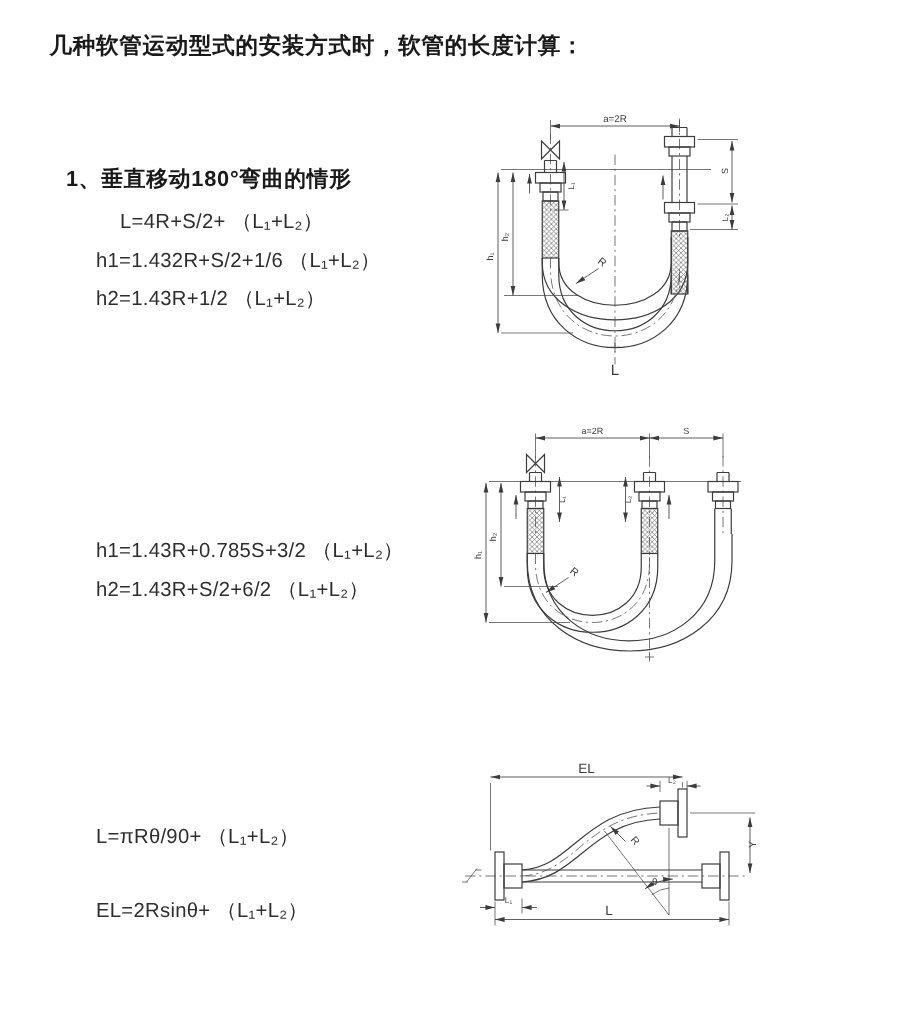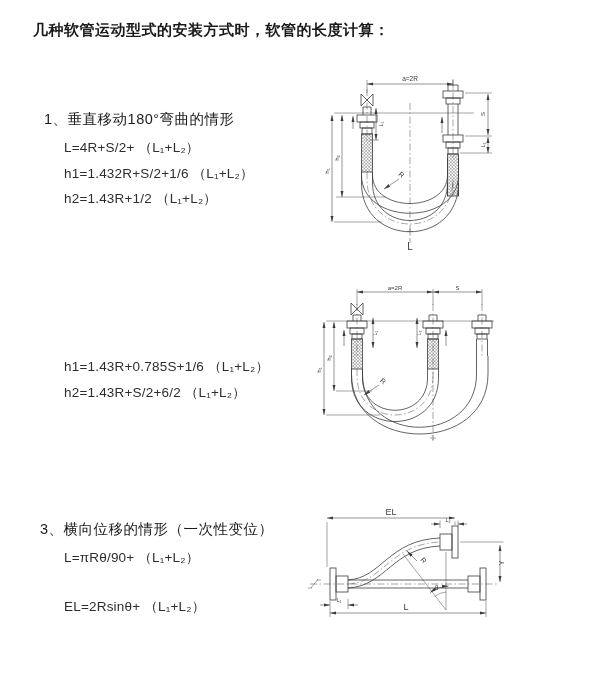--- a/index.html
+++ b/index.html
@@ -1,45 +1,44 @@
 <!DOCTYPE html>
 <html><head>
 <meta charset="utf-8">
 <style>
   html,body{margin:0;padding:0;background:#ffffff;}
   .page{position:relative;width:600px;height:675px;background:#ffffff;
         font-family:"Liberation Sans","DejaVu Sans",sans-serif;color:#222;overflow:hidden;}
   .title{position:absolute;left:33px;top:21px;font-size:15px;font-weight:700;
          letter-spacing:.5px;color:#1a1a1a;white-space:nowrap;}
-  .heading{position:absolute;font-size:14.5px;font-weight:400;color:#1a1a1a;
+  .heading{position:absolute;font-size:14.5px;font-weight:700;color:#1a1a1a;
            letter-spacing:.5px;white-space:nowrap;}
   .formula{position:absolute;font-size:13.5px;color:#2e2e2e;letter-spacing:.2px;white-space:nowrap;}
   .diagram{position:absolute;}
   svg .ln{stroke:#3c3c3c;stroke-width:.8;fill:none;}
   svg .thin{stroke:#4a4a4a;stroke-width:.5;fill:none;}
   svg .dim{stroke:#3c3c3c;stroke-width:.55;fill:none;}
   svg .cl{stroke:#4a4a4a;stroke-width:.5;fill:none;stroke-dasharray:7 2.5 1.5 2.5;}
   svg text{fill:#3c3c3c;font-family:"Liberation Sans","DejaVu Sans",sans-serif;}
 </style>
 </head>
 <body>
 
 <div class="page">
 
   <div class="title">几种软管运动型式的安装方式时，软管的长度计算：</div>
 
   <div class="heading" style="left:44px;top:110px">1、垂直移动180°弯曲的情形</div>
-  <div class="formula" style="left:64px;top:139px">L=4R+S/2+ （L₁+L₂）</div>
+  <div class="formula" style="left:80px;top:139px">L=4R+S/2+ （L₁+L₂）</div>
   <div class="formula" style="left:64px;top:165px">h1=1.432R+S/2+1/6 （L₁+L₂）</div>
   <div class="formula" style="left:64px;top:190px">h2=1.43R+1/2 （L₁+L₂）</div>
 
-  <div class="formula" style="left:64px;top:358px">h1=1.43R+0.785S+1/6 （L₁+L₂）</div>
+  <div class="formula" style="left:64px;top:358px">h1=1.43R+0.785S+3/2 （L₁+L₂）</div>
   <div class="formula" style="left:64px;top:384px">h2=1.43R+S/2+6/2 （L₁+L₂）</div>
 
-  <div class="heading" style="left:40px;top:520px">3、横向位移的情形（一次性变位）</div>
   <div class="formula" style="left:64px;top:549px">L=πRθ/90+ （L₁+L₂）</div>
   <div class="formula" style="left:64px;top:598px">EL=2Rsinθ+ （L₁+L₂）</div>
 
   <div class="diagram" style="left:310px;top:63px">
     <svg width="290" height="205" viewBox="0 0 290 205">
       <defs>
         <marker id="ar1" markerWidth="7" markerHeight="5" refX="6.4" refY="2" orient="auto-start-reverse" markerUnits="userSpaceOnUse">
           <path d="M0,0.4 L6.4,2 L0,3.6 Z" fill="#3c3c3c"></path>
         </marker>
         <pattern id="hx1" width="3.2" height="3.2" patternUnits="userSpaceOnUse">

